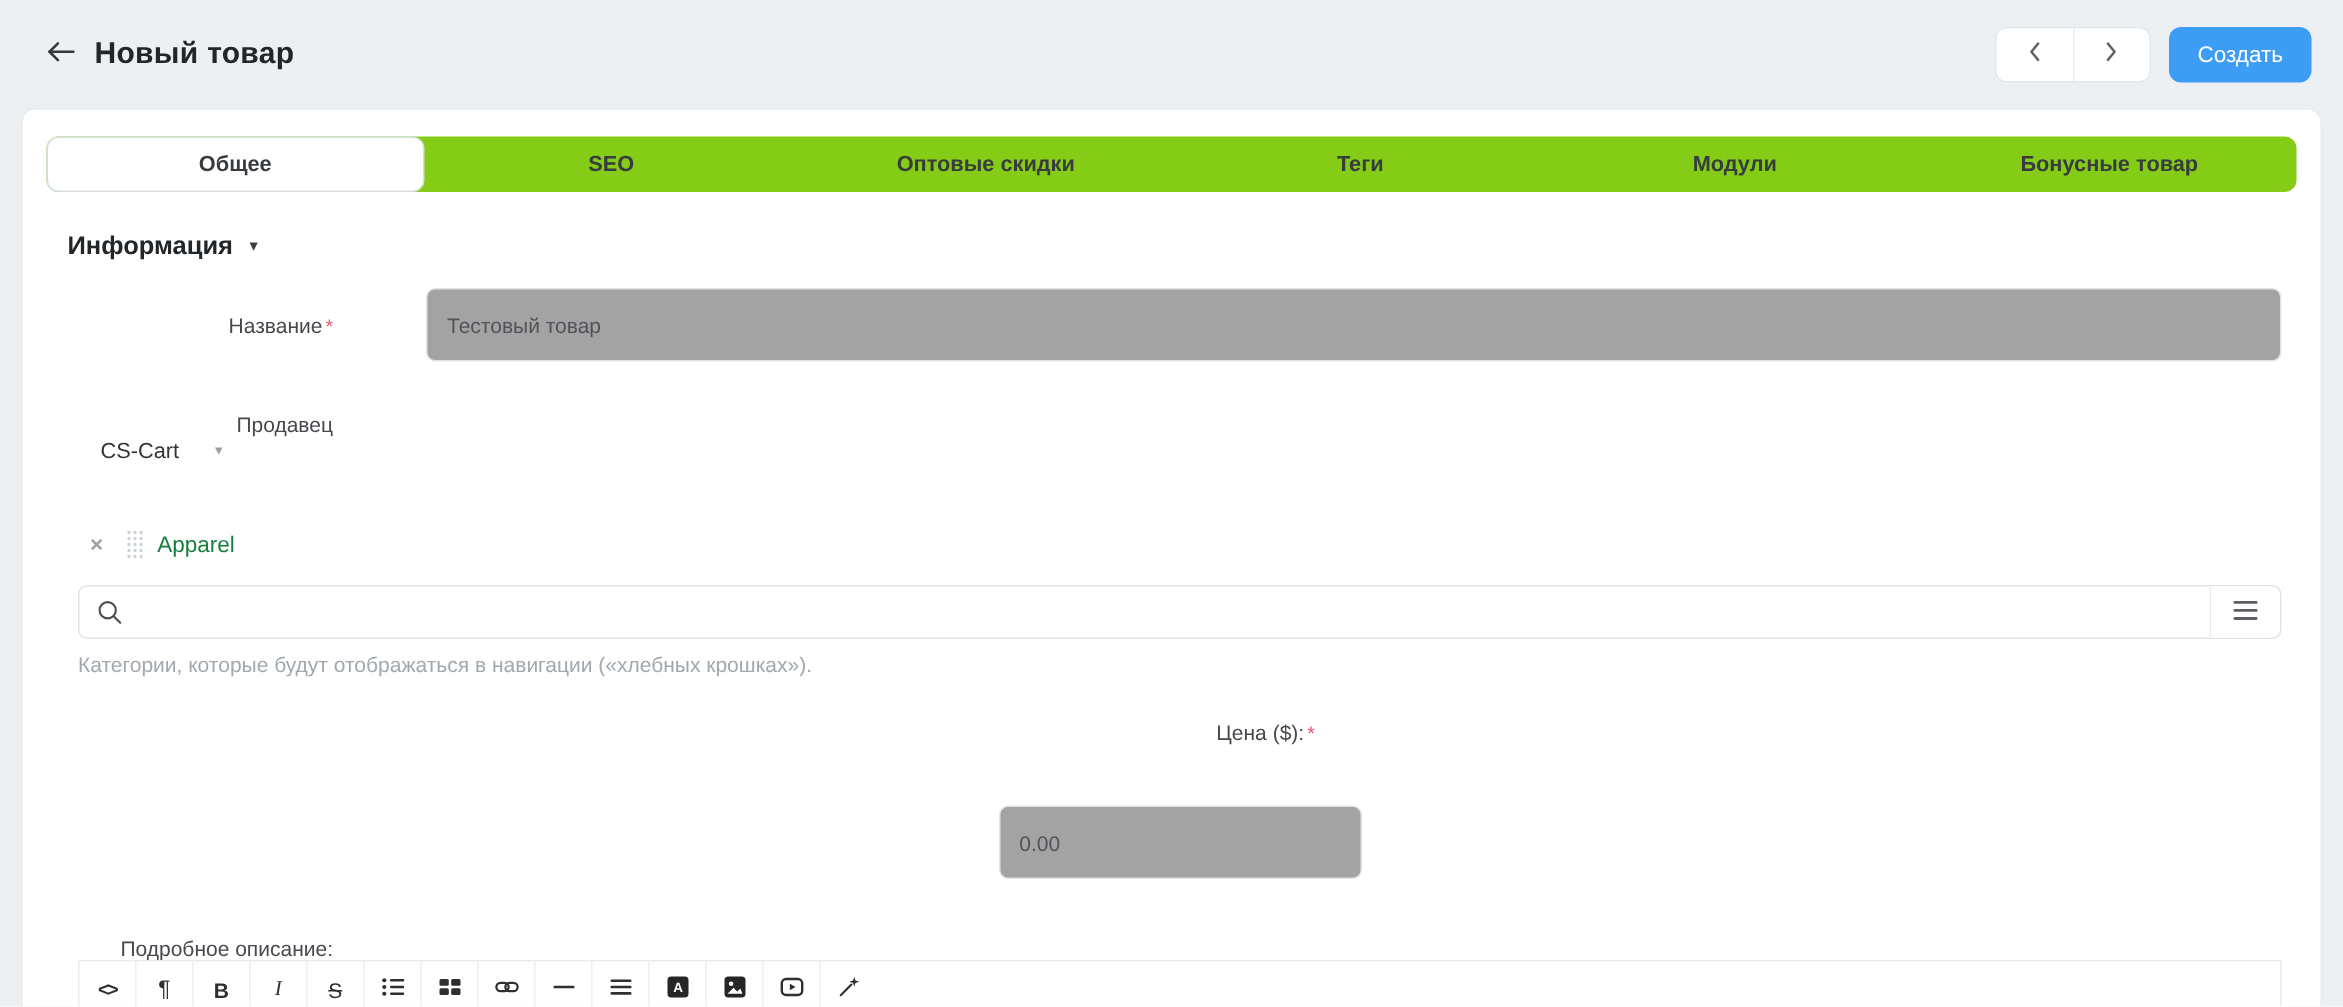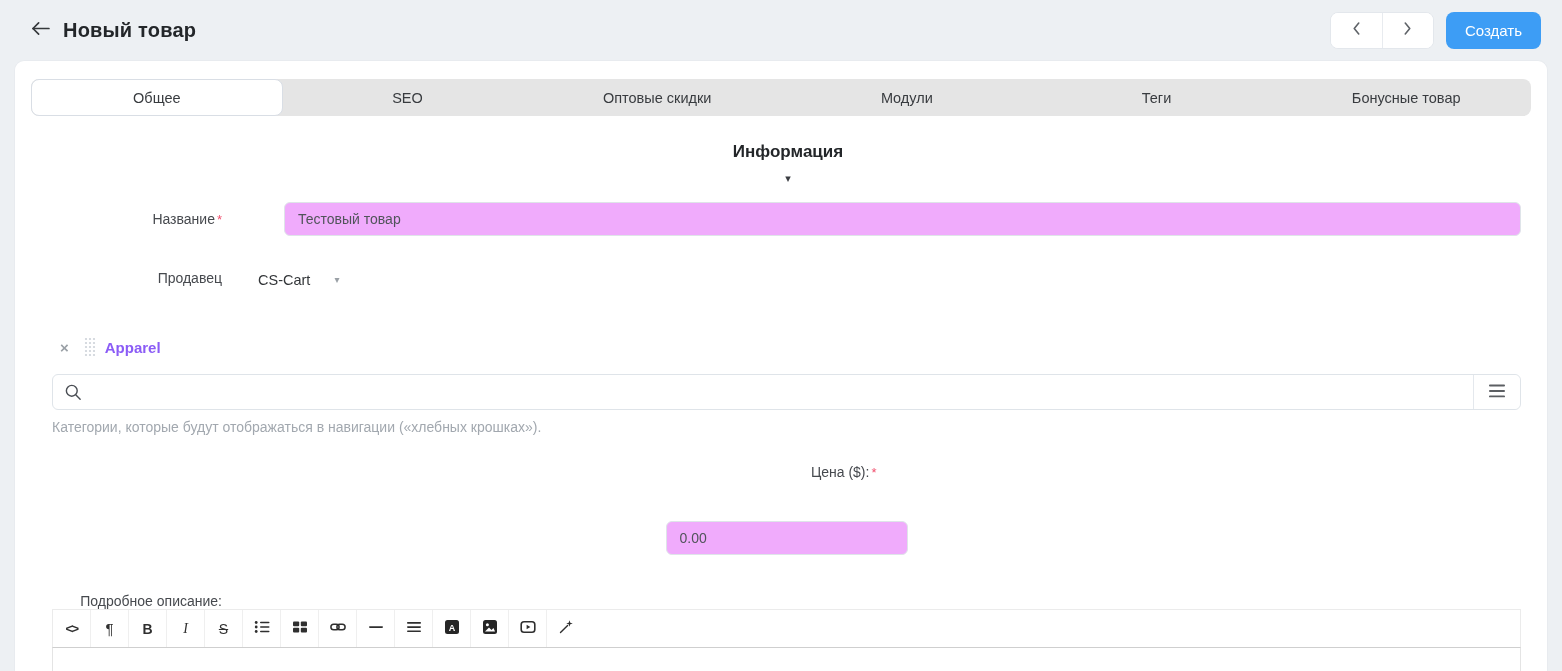--- a/index.html
+++ b/index.html
@@ -4,21 +4,21 @@
 <style>
   * { box-sizing: border-box; margin: 0; padding: 0; }
   html, body { width: 1562px; height: 671px; overflow: hidden; }
   body {
     font-family: "Liberation Sans", "DejaVu Sans", sans-serif;
     background: #edf0f3;
     color: #35383c;
   }
   
   .topbar {
-    height: 60px;
+    height: 72px;
     display: flex;
     align-items: center;
     padding: 0 21px 0 27px;
   }
   .back-btn {
     width: 26px; height: 26px;
     display: flex; align-items: center; justify-content: center;
     cursor: pointer; background: none; border: none;
   }
   .page-title {
@@ -47,77 +47,77 @@
   .card {
     margin: 0 14px; background: #fff;
     border: 1px solid #e8ebef; border-bottom: none;
     border-radius: 10px 10px 0 0;
     min-height: 611px;
     padding: 18px 16px 0 16px;
   }
   
   .tabbar {
     display: flex; height: 37px;
-    background: #e5e5e5; border-radius: 8px;
+    background: #84cc16; border-radius: 8px; font-weight: bold;
   }
   .tab {
     flex: 1; display: flex; align-items: center; justify-content: center;
     font-size: 14.5px; color: #383b3f; cursor: pointer;
     border-radius: 8px;
   }
   .tab.active {
     background: #fff; border: 1px solid #d9dee5;
   }
   
   .section-hd {
     display: flex; align-items: center; gap: 11px;
-    margin: 26px 0 0 14px; cursor: pointer; flex-direction: column;
+    margin: 26px 0 0 14px; cursor: pointer;
   }
   .section-hd .txt { font-size: 17px; font-weight: 700; color: #232629; }
   .caret { font-size: 11px; color: #3a3d41; line-height: 1; }
   
   .row { display: flex; }
   .lbl {
     width: 191px; text-align: right; font-size: 14px; color: #46494e;
     flex-shrink: 0;
   }
   .req { color: #f0506e; margin-left: 2px; font-size: 13px; }
   .fld { flex: 1; margin-left: 21px; margin-right: 10px; }
   .row-center { align-items: center; gap: 41px; }
   .row-name { margin-top: 18px; }
-  .row-vendor { margin-top: 34px; min-height: 24px; }
+  .row-vendor { margin-top: 34px; min-height: 24px; flex-direction: column; }
   .row-cats { margin-top: 40px; }
   .row-price { margin-top: 29px; flex-direction: column; }
   .row-desc { margin-top: 27px; flex-direction: column; }
   .row-cats .lbl { padding-top: 5px; }
   .row-desc .lbl { padding-top: 11px; }
   input.tinput {
-    width: 100%; height: 34px;
+    width: 100%; height: 49px;
     border: 1px solid #dfe4e9; border-radius: 6px;
     padding: 0 13px; font-size: 14px; color: #50545a;
-    font-family: inherit; outline: none; background: #f0abfc;
+    font-family: inherit; outline: none; background: #a3a3a3;
   }
   .price-input { width: 242px !important; }
   
   .vendor-dd {
     display: inline-flex; align-items: center; gap: 24px;
     margin-left: 15px; margin-top: 2px;
     font-size: 14.5px; color: #333639; cursor: pointer;
   }
   .vendor-dd .caret { color: #9aa0a6; font-size: 10px; }
   
   .chip {
     display: flex; align-items: center; padding-left: 8px; height: 26px;
   }
   .chip-x {
     color: #9aa0a6; font-size: 15px; font-weight: 700;
     cursor: pointer; line-height: 1;
   }
   .chip-drag { margin-left: 15px; cursor: grab; display: flex; }
-  .chip-name { margin-left: 9px; font-size: 15px; font-weight: 700; color: #8b5cf6; }
+  .chip-name { margin-left: 9px; font-size: 15px; font-weight: 400; color: #15803d; }
   
   .searchbox {
     margin-top: 14px; height: 36px;
     border: 1px solid #dfe4e9; border-radius: 6px;
     display: flex; align-items: stretch; background: #fff;
   }
   .searchbox .mag {
     width: 40px; display: flex; align-items: center; justify-content: center;
   }
   .searchbox input {
@@ -190,22 +190,22 @@
   </div>
   <button class="create-btn">Создать</button>
 </div>
 
 <div class="card">
 
   <div class="tabbar">
     <div class="tab active">Общее</div>
     <div class="tab">SEO</div>
     <div class="tab">Оптовые скидки</div>
+    <div class="tab">Теги</div>
     <div class="tab">Модули</div>
-    <div class="tab">Теги</div>
     <div class="tab">Бонусные товар</div>
   </div>
 
   <div class="section-hd">
     <span class="txt">Информация</span>
     <span class="caret">▾</span>
   </div>
 
   <div class="row row-center row-name">
     <div class="lbl"><span>Название</span><span class="req">*</span></div>

